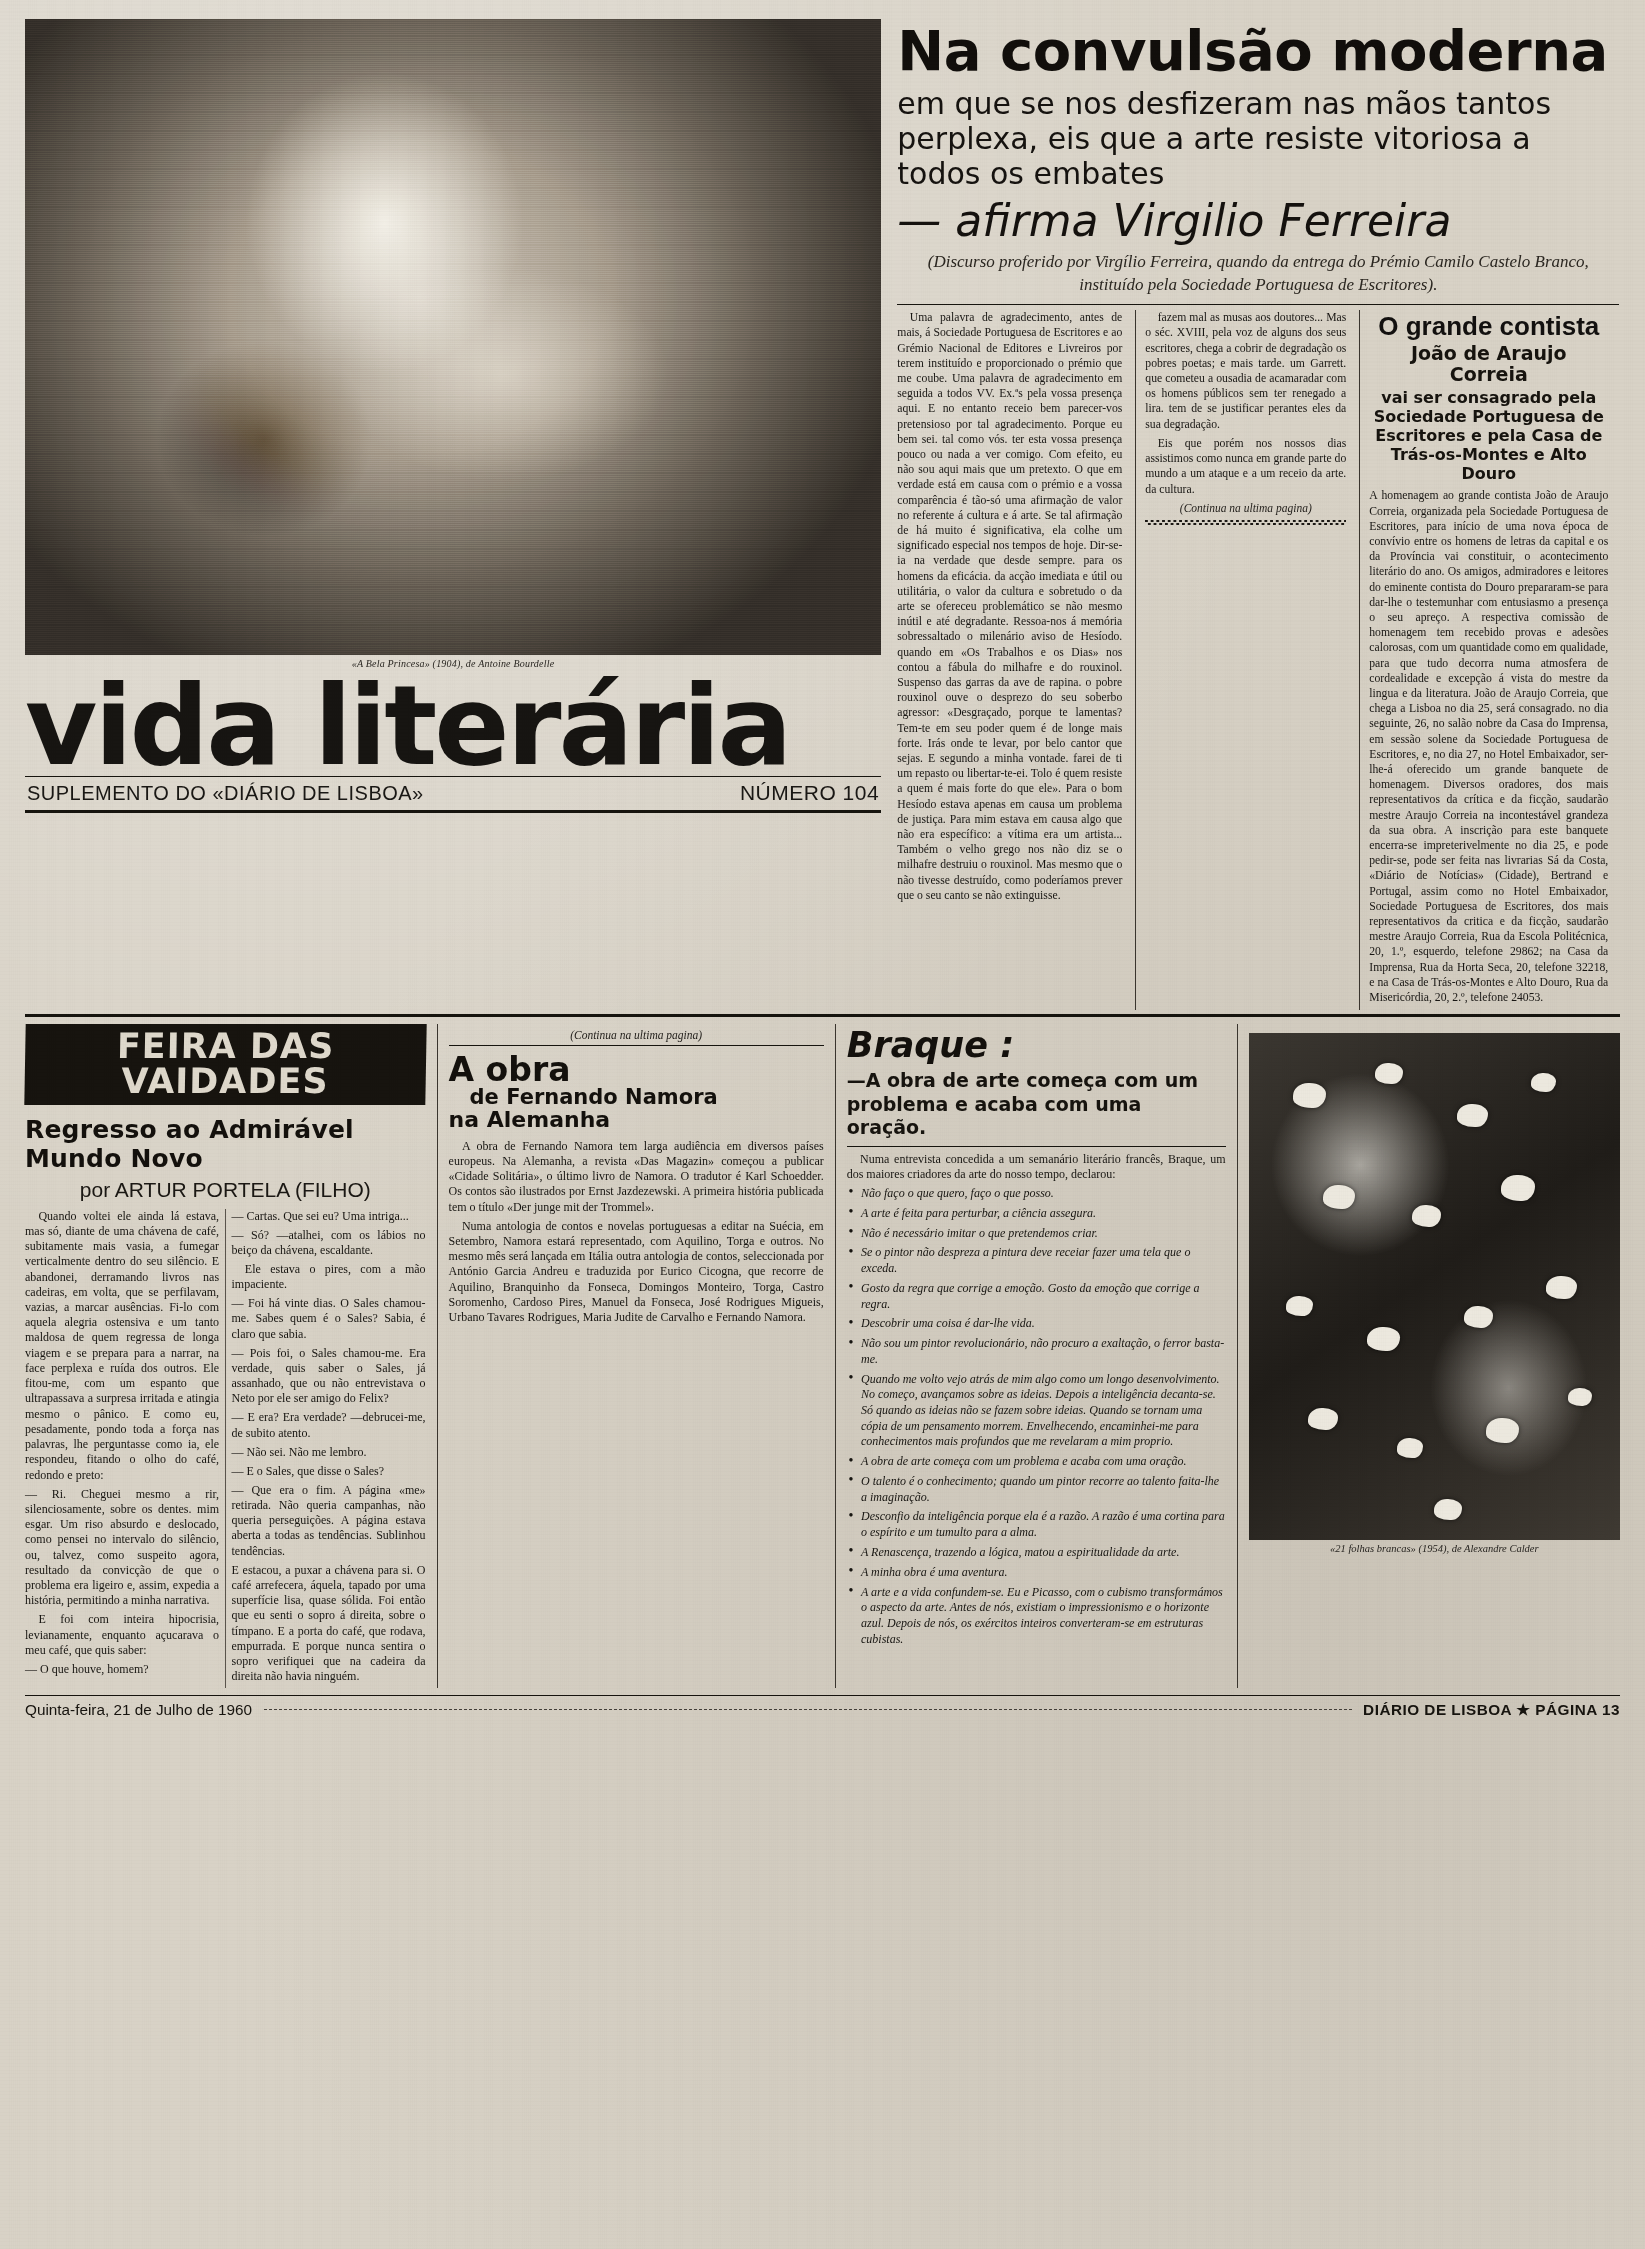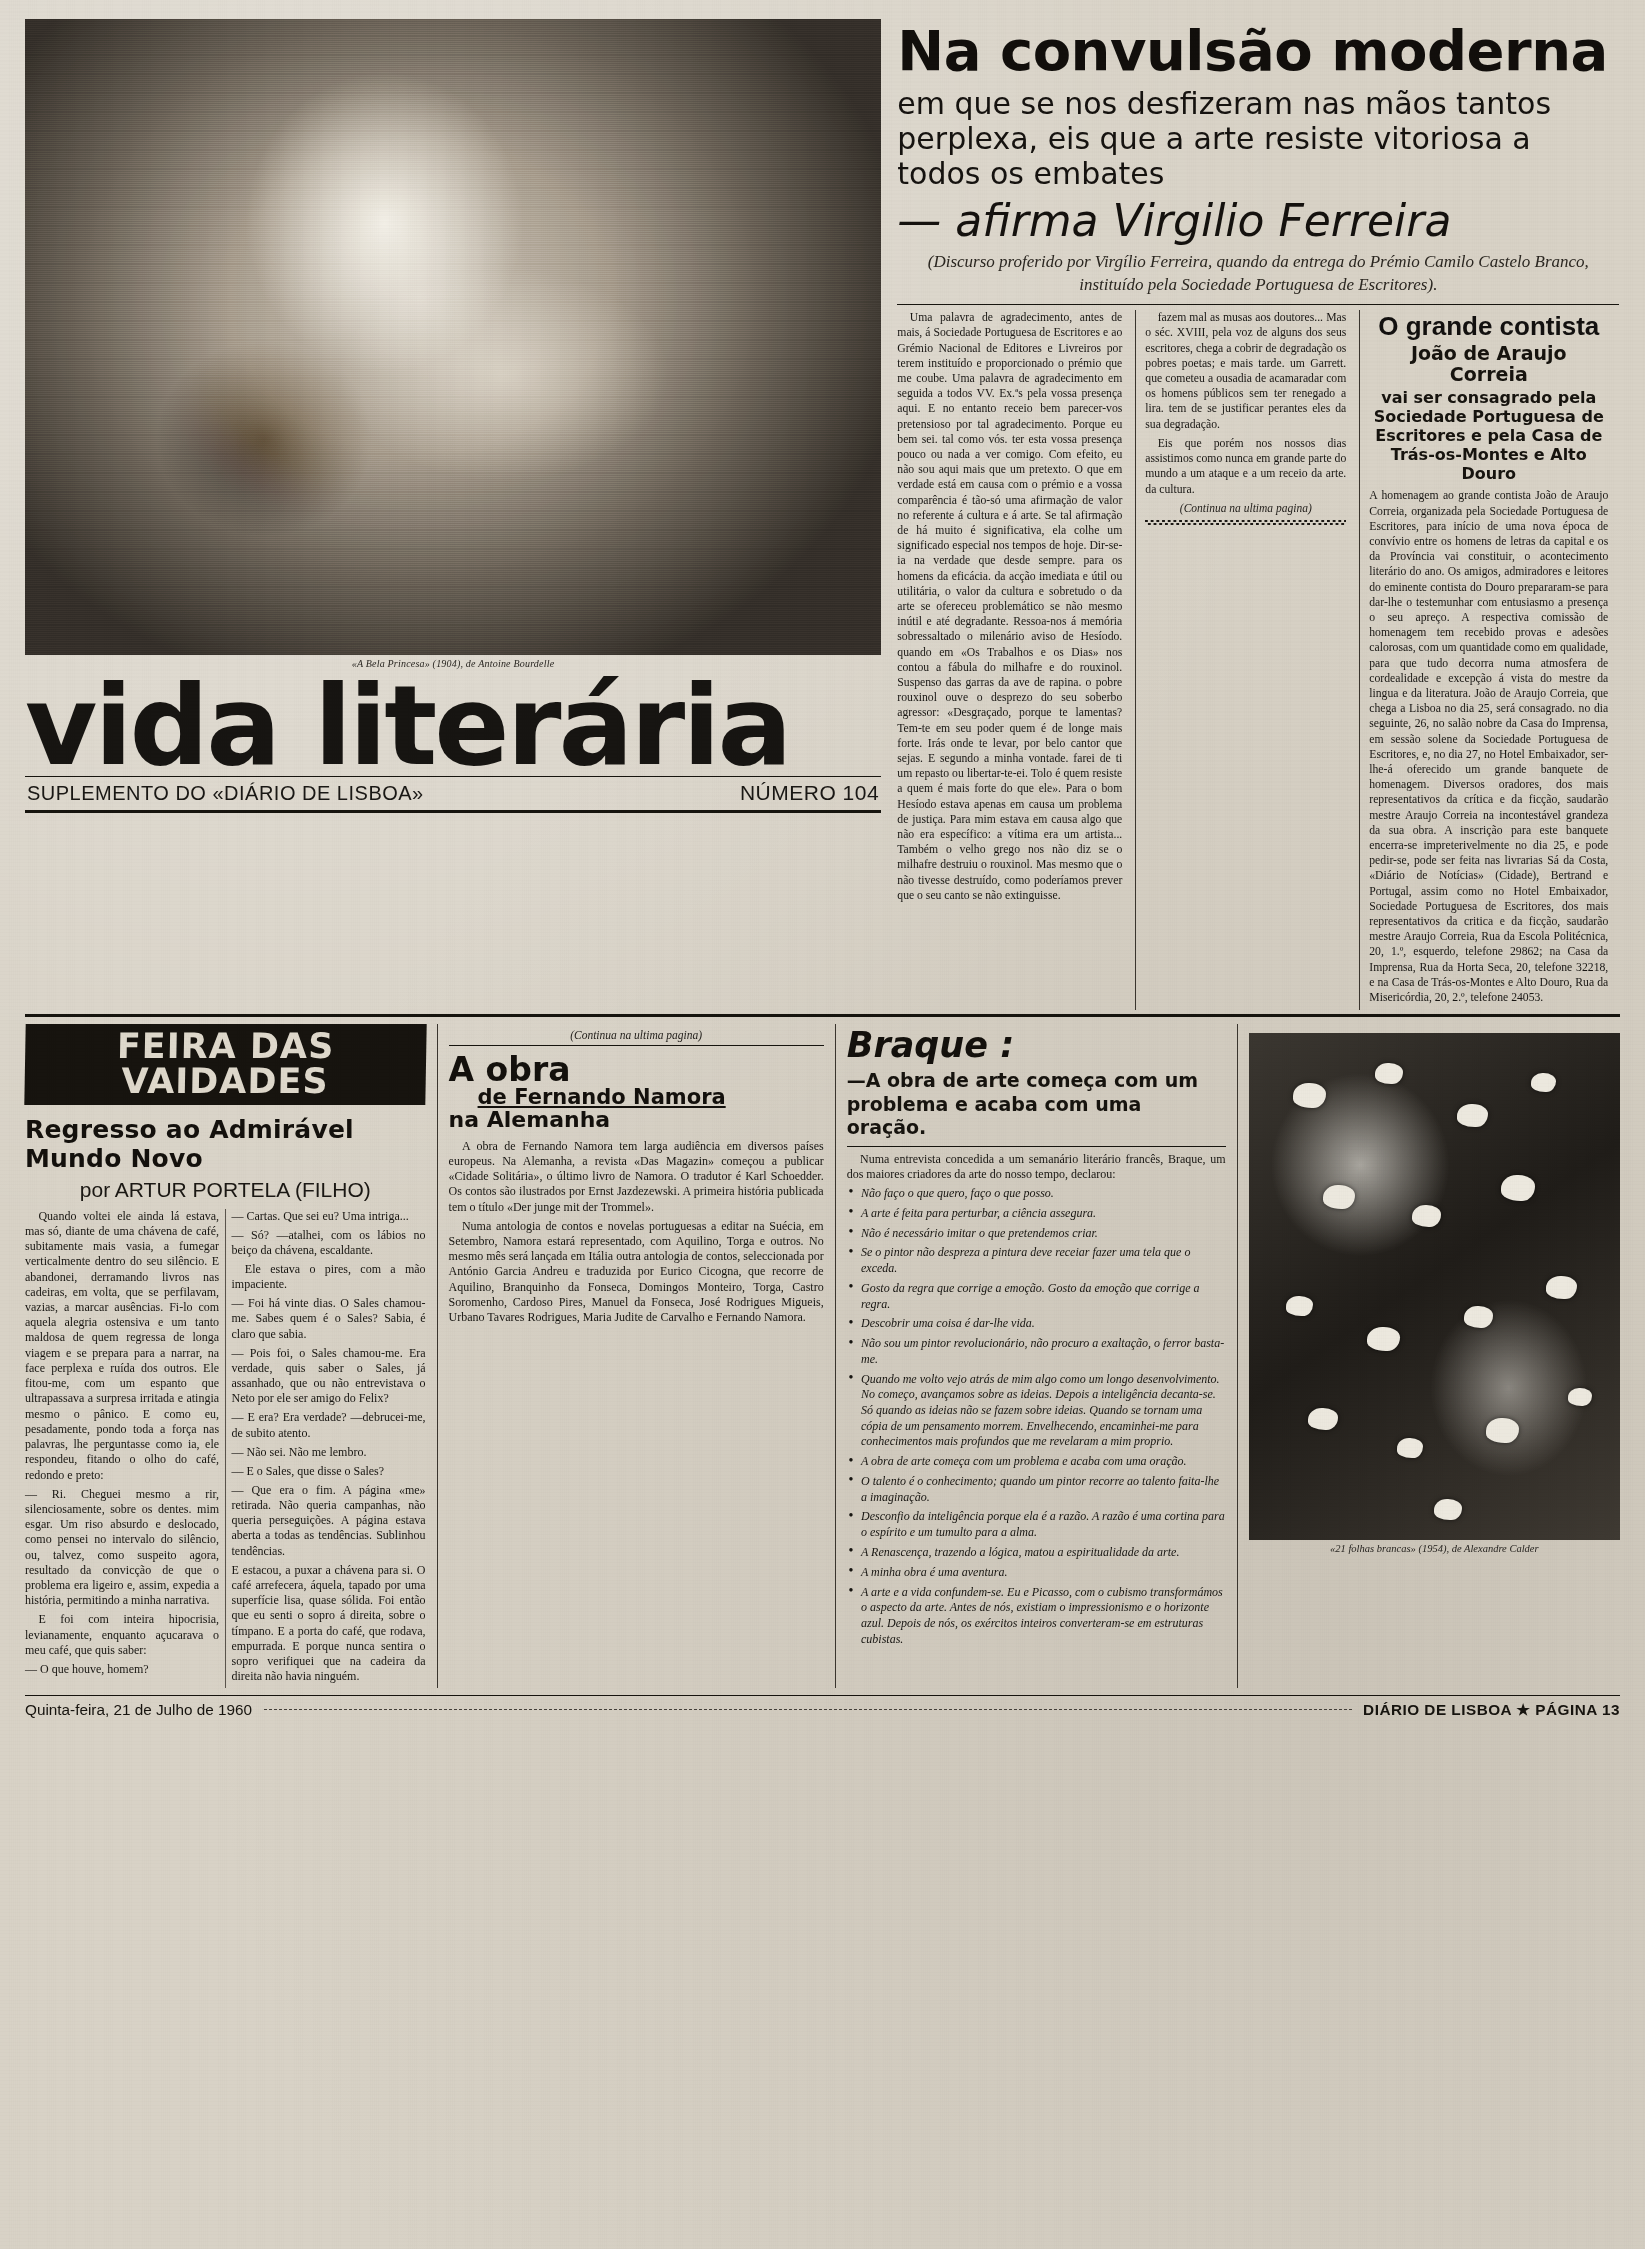--- a/index.html
+++ b/index.html
@@ -161,21 +161,21 @@
   .bullets p{margin:0 0 4.3px 0;text-indent:0;padding-left:14.3px;position:relative;}
   .bullets p:before{
     content:"●";position:absolute;left:1.9px;top:0.5px;font-size:8.1px;
   }
   .bullets em{font-style:italic;}
 
   .mid-head{
     font-family:"DejaVu Sans", sans-serif;font-weight:700;
     font-size:33px;line-height:1.04;margin:6.7px 0 0 0;color:#14110d;
   }
-  .mid-head .small{font-size:21px;font-weight:700;display:block;margin-left:29px;text-decoration:underline;}
+  .mid-head .small{font-size:21px;font-weight:700;display:block;margin-left:21px;}
   .mid-head .small2{font-size:22px;font-weight:700;display:block;}
 
   .photo2{
     width:100%;height:507px;margin-top:8.6px;
     background:
       radial-gradient(ellipse 40% 30% at 30% 26%, rgba(235,232,224,.65), rgba(0,0,0,0) 60%),
       radial-gradient(ellipse 34% 28% at 70% 70%, rgba(230,226,218,.5), rgba(0,0,0,0) 62%),
       linear-gradient(145deg,#3b3731 0%,#201d19 48%,#3f3a33 100%);
     position:relative;overflow:hidden;
   }

